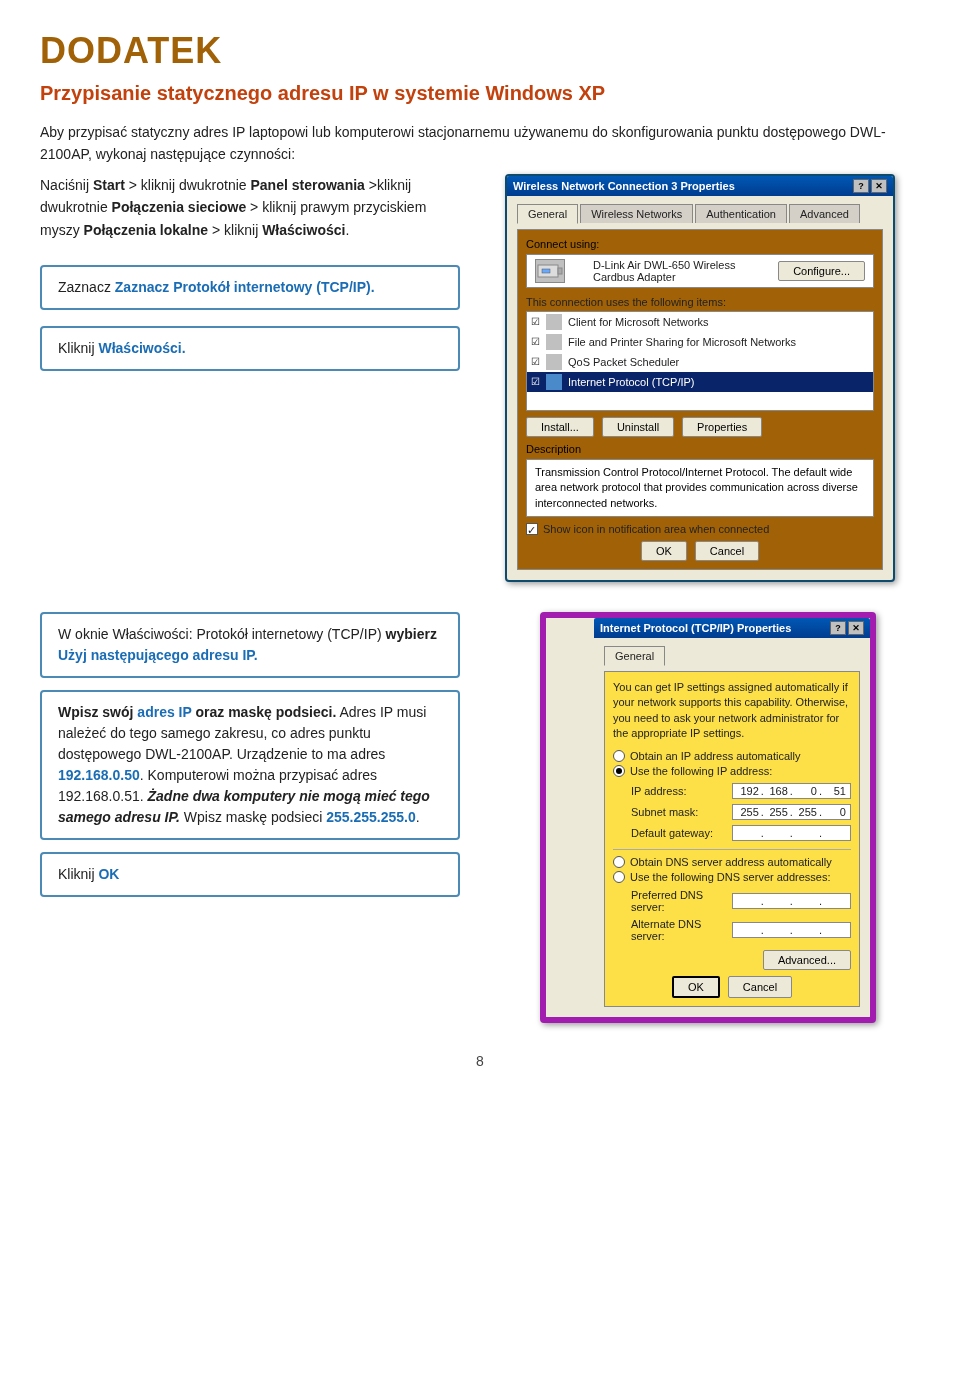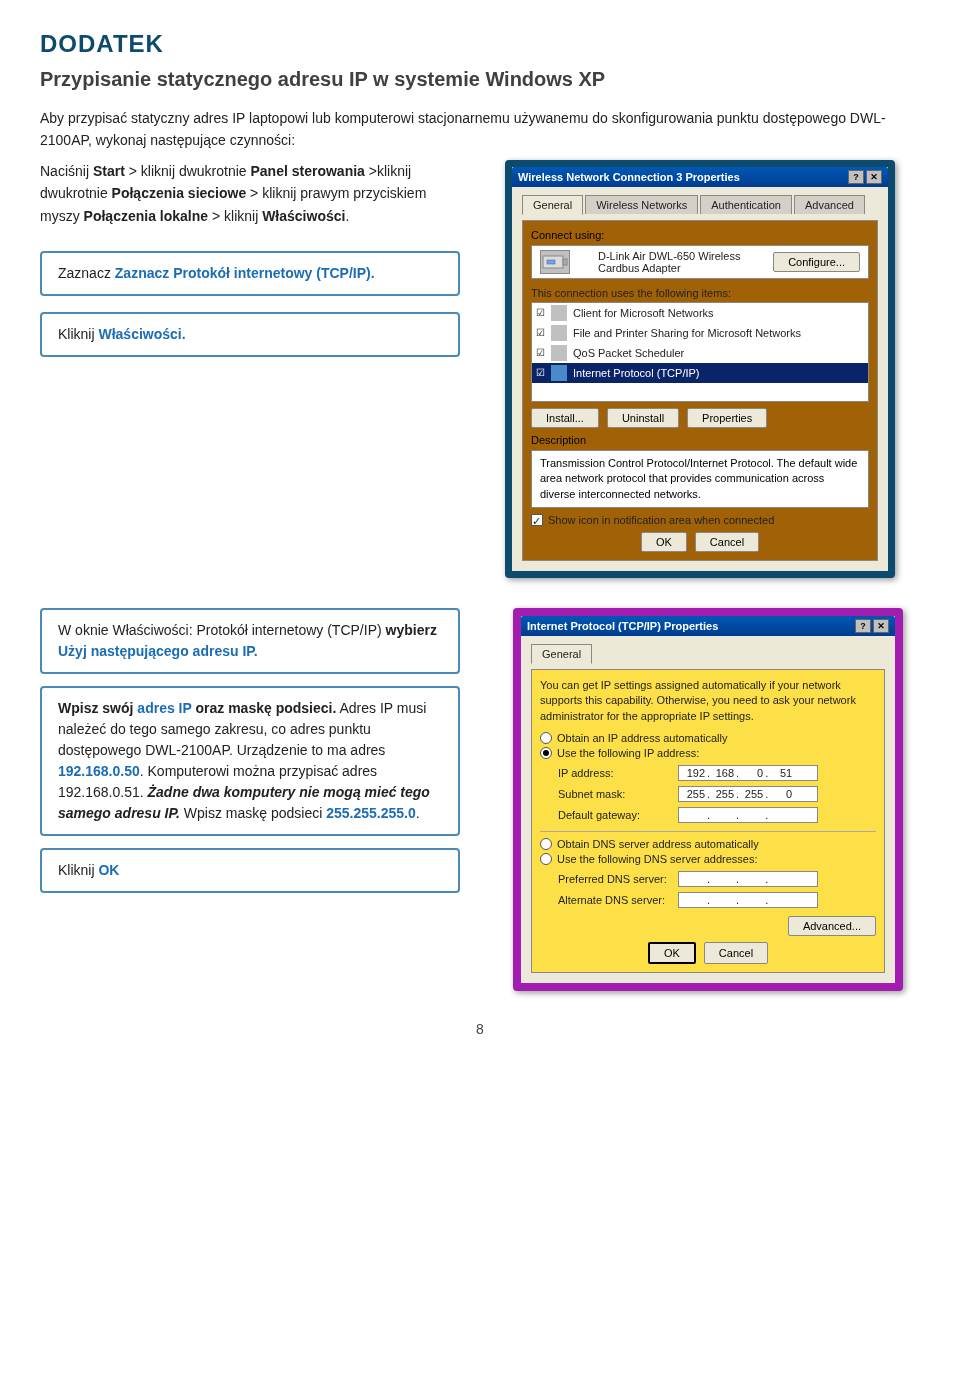--- a/index.html
+++ b/index.html
@@ -8,30 +8,30 @@
       font-family: Arial, sans-serif;
       font-size: 14px;
       color: #222;
       width: 960px;
       min-height: 1391px;
       padding: 30px 40px 40px 40px;
     }
 
     
     .page-heading {
-      font-size: 24px;
+      font-size: 36px;
       font-weight: 900;
-      color: #0c4a6e;
+      color: #a16207;
       margin-bottom: 10px;
       letter-spacing: 1px;
     }
     .section-title {
       font-size: 20px;
       font-weight: bold;
-      color: #404040;
+      color: #c2410c;
       margin-bottom: 16px;
     }
 
     
     .main-content {
       display: flex;
       gap: 20px;
       margin-bottom: 30px;
     }
     .left-col {
@@ -61,21 +61,21 @@
       border-radius: 4px;
       padding: 10px 16px;
       background: #fff;
       font-size: 14px;
       line-height: 1.5;
     }
     .highlight-box .blue-text { color: #1a6db5; font-weight: bold; }
 
     
     .win-dialog {
-      border: 7px solid #0c4a6e;
+      border: 2px solid #0c4a6e;
       border-radius: 4px;
       background: #ece9d8;
       width: 390px;
       box-shadow: 2px 2px 6px rgba(0,0,0,0.4);
       font-size: 11px;
       font-family: 'Tahoma', Arial, sans-serif;
     }
     .win-titlebar {
       background: linear-gradient(to bottom, #0058b4 0%, #003c90 100%);
       color: #fff;
@@ -241,27 +241,28 @@
     }
     .bottom-right {
       flex: 1;
       display: flex;
       align-items: flex-start;
       justify-content: center;
     }
 
     
     .tcp-dialog {
-      border: 8px solid #a21caf;
+      border: 6px solid #a21caf;
       border-radius: 4px;
       background: #ece9d8;
-      width: 390px;
+      width: 336px;
       box-shadow: 2px 2px 6px rgba(0,0,0,0.4);
       font-size: 11px;
       font-family: 'Tahoma', Arial, sans-serif;
+      padding-left: 48px;
     }
 
     .general-tab-panel {
       border: 1px solid #888;
       background: #fde047;
       padding: 8px;
       font-size: 11px;
     }
 
     .tcp-desc {

